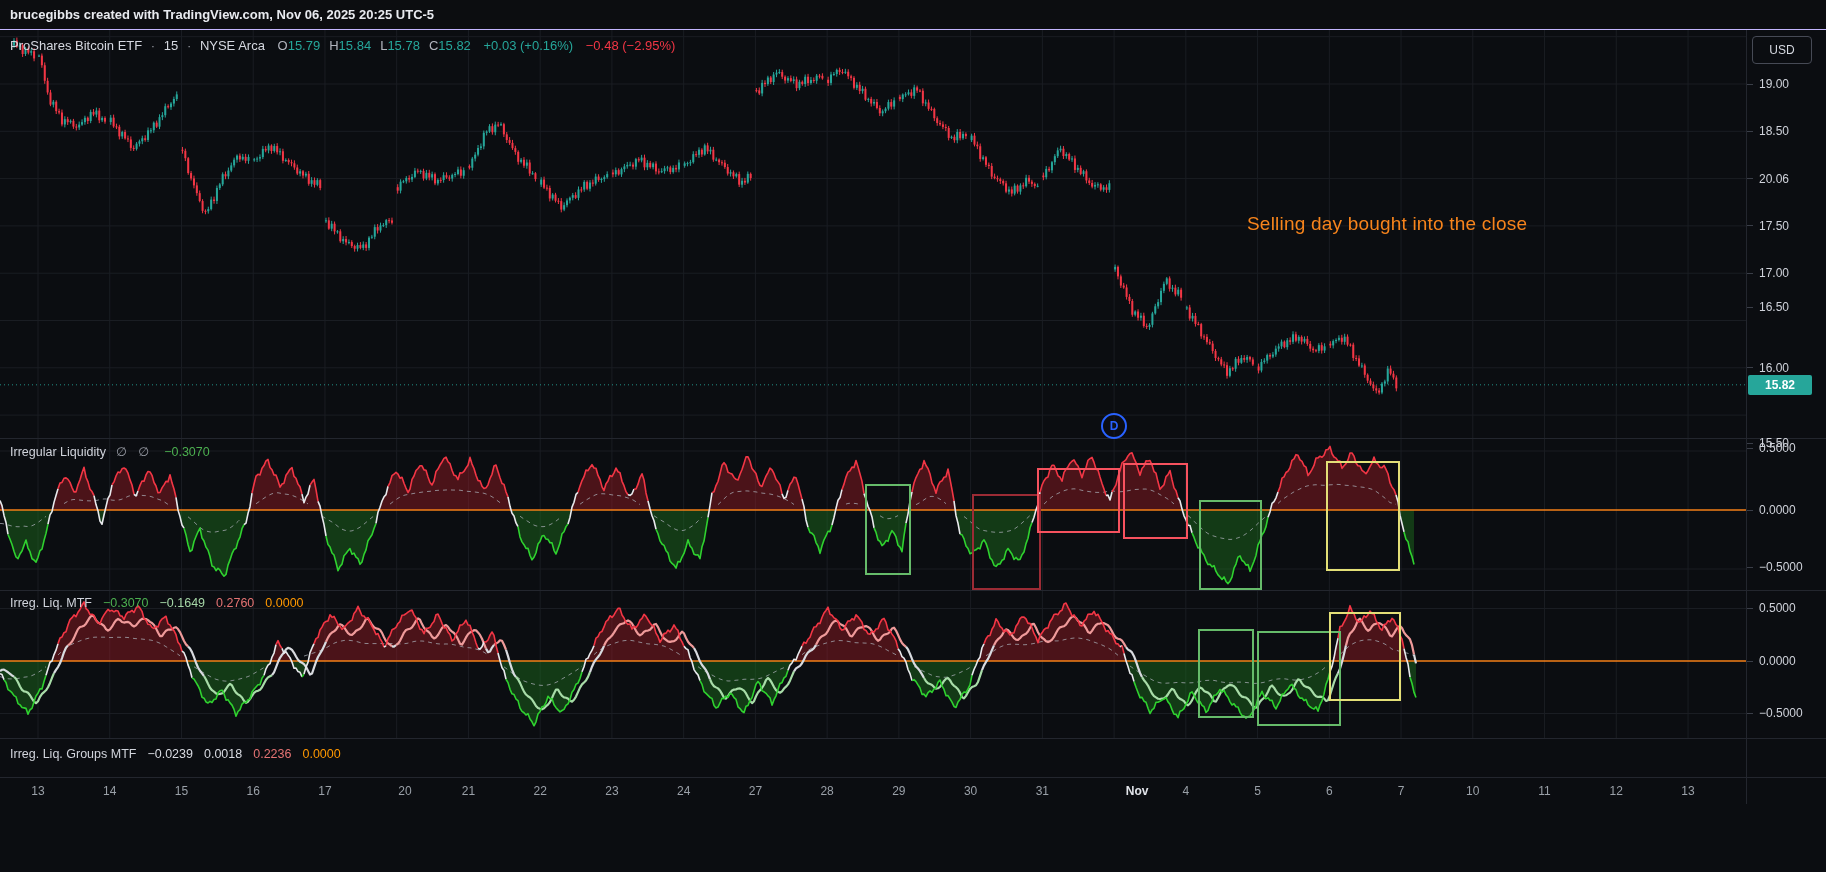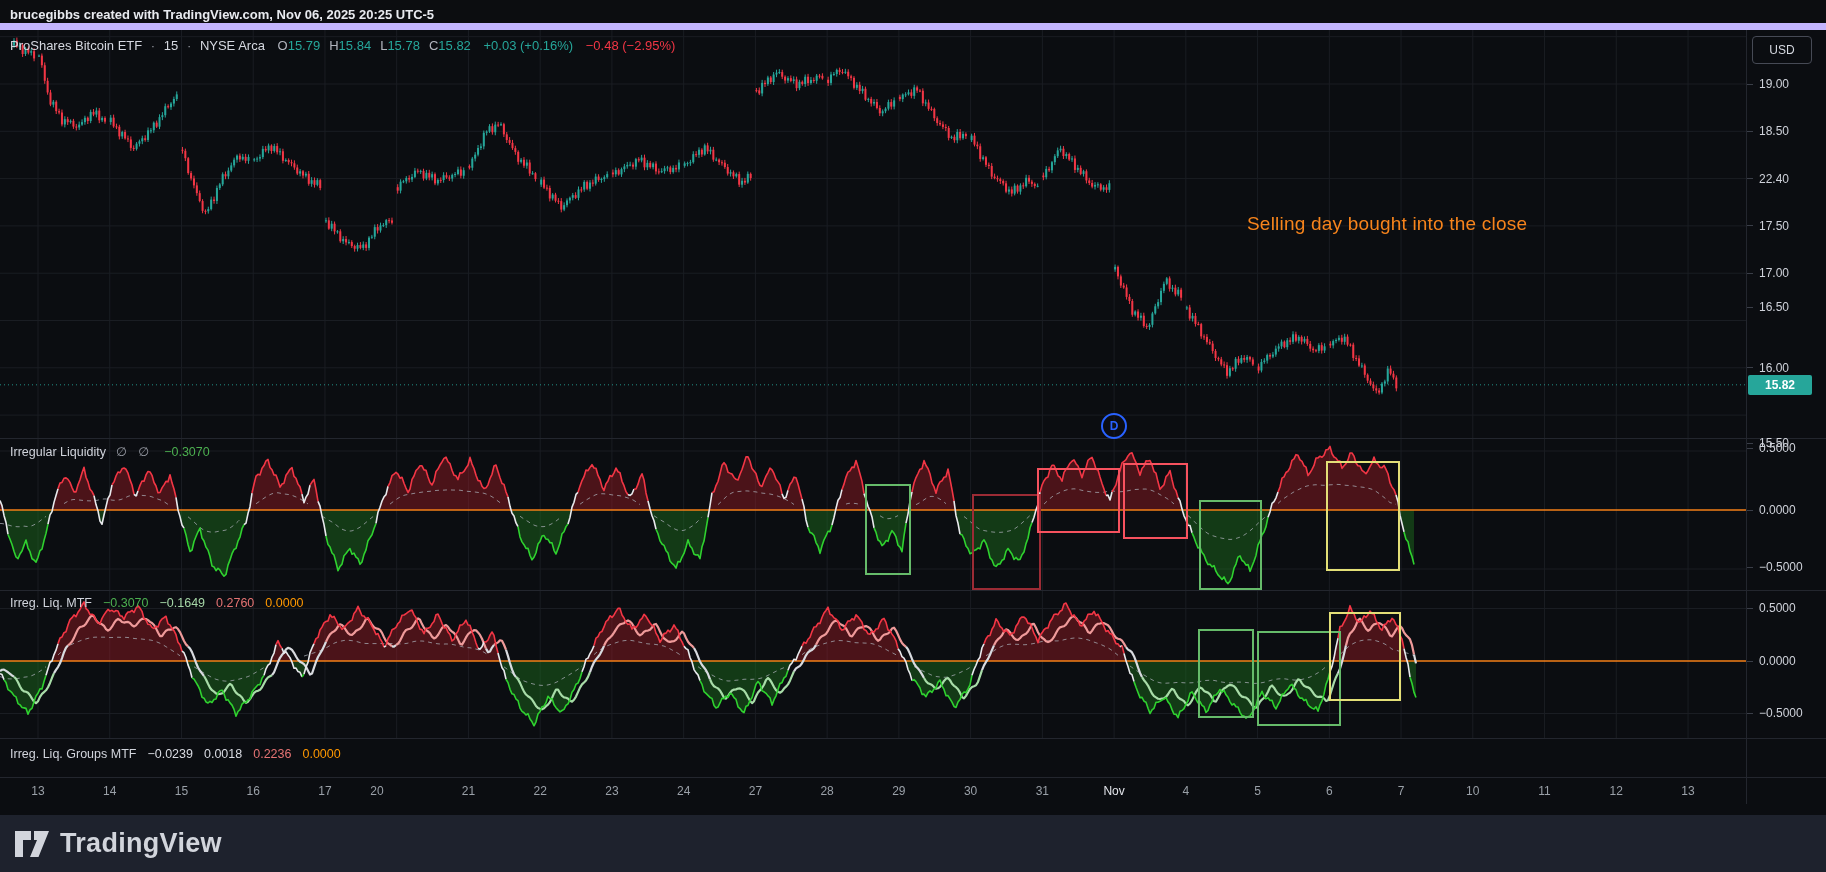--- a/index.html
+++ b/index.html
@@ -1,39 +1,39 @@
 <!DOCTYPE html>
 <html><head>
 <meta charset="utf-8">
 <style>
   html,body{margin:0;padding:0;background:#000;}
   .stage{position:relative;width:1826px;height:872px;background:#0b0d11;overflow:hidden;
          font-family:"Liberation Sans","DejaVu Sans",sans-serif;-webkit-font-smoothing:antialiased;}
   .topbar{position:absolute;left:0;top:0;width:100%;height:30px;background:#0c0d10;
-          border-bottom:7px solid #c4b5fd;color:#e8eaef;font-size:13px;font-weight:700;
+          border-bottom:1px solid #c4b5fd;color:#e8eaef;font-size:13px;font-weight:700;
           line-height:30px;padding-left:10px;box-sizing:border-box;z-index:40;}
   svg.pane{position:absolute;left:0;display:block;}
   #main-svg{top:30px;} #p1-svg{top:438px;} #p2-svg{top:590px;}
   .sep{position:absolute;left:0;width:1826px;height:1px;background:#23262e;z-index:20;}
   .axis-col{position:absolute;left:1746px;top:30px;width:80px;height:774px;border-left:1px solid #23262e;z-index:25;}
   .axis-label{position:absolute;left:0;display:flex;align-items:center;height:16px;color:#cfd2da;font-size:12px;}
   .axis-label .dash{width:6px;height:1px;background:#3a3e48;margin-right:6px;}
   .usd-btn{position:absolute;left:5px;top:6px;width:58px;height:26px;border:1px solid #464a55;border-radius:4px;
            color:#d5d8e0;font-size:12px;display:flex;align-items:center;justify-content:center;background:#0b0d11;}
   .price-badge{position:absolute;left:1px;width:64px;height:20px;border-radius:2px;display:flex;align-items:center;
            justify-content:center;font-size:12px;font-weight:700;color:#fff;}
   .title-row{position:absolute;left:10px;top:38px;z-index:30;font-size:13px;color:#d5d8e0;white-space:nowrap;}
   .title-row .dim{color:#9598a1;padding:0 5px;}
   .title-row .lab{color:#b2b5be;margin-left:9px;}
   .ind-row{position:absolute;left:10px;z-index:30;font-size:12.5px;color:#d1d4dc;white-space:nowrap;}
   .ind-row .args{color:#9598a1;margin-left:10px;letter-spacing:4px;}
   .ind-row .val{margin-left:11px;font-weight:400;}
   .time-axis{position:absolute;left:0;top:777px;width:1826px;height:27px;border-top:1px solid #23262e;z-index:25;}
   .time-label{position:absolute;top:0;height:27px;line-height:27px;font-size:12px;color:#9aa0a8;transform:translateX(-50%);}
-  .time-label.major{color:#e2e4ea;font-weight:400;}
+  .time-label.major{color:#e2e4ea;font-weight:700;margin-left:23px;}
   .annotation{position:absolute;z-index:35;font-size:19px;letter-spacing:0.2px;white-space:nowrap;}
   .d-marker{position:absolute;width:22px;height:22px;border-radius:50%;border:2px solid #2962ff;z-index:35;
             display:flex;align-items:center;justify-content:center;font-size:12px;font-weight:700;color:#2962ff;background:rgba(10,14,30,0.25);}
   .footer{position:absolute;left:0;top:815px;width:1826px;height:57px;background:#1e222d;z-index:40;
           display:flex;align-items:center;padding-left:14px;box-sizing:border-box;}
   .footer .brand{color:#d2d5dc;font-size:27px;font-weight:700;margin-left:10px;letter-spacing:0.3px;}
 </style>
 </head>
 <body>
 
@@ -1287,21 +1287,21 @@
   <div class="axis-label" style="top: 46px;">
         <span class="dash"></span>
         <span>19.00</span>
       </div>
       <div class="axis-label" style="top: 93.3px;">
         <span class="dash"></span>
         <span>18.50</span>
       </div>
       <div class="axis-label" style="top: 140.6px;">
         <span class="dash"></span>
-        <span>22.40</span>
+        <span>20.06</span>
       </div>
       <div class="axis-label" style="top: 187.9px; text-align: center;">
         <span class="dash"></span>
         <span>17.50</span>
       </div>
       <div class="axis-label" style="top: 235.2px;">
         <span class="dash"></span>
         <span>17.00</span>
       </div>
       <div class="axis-label" style="top: 269px;">
@@ -1341,42 +1341,35 @@
         <span>−0.5000</span>
       </div>
     </div>
 
   <div class="time-axis" id="time-axis">
       <span class="time-label" style="left: 38px;">13</span>
       <span class="time-label" style="left: 109.74px;">14</span>
       <span class="time-label" style="left: 181.48px;">15</span>
       <span class="time-label" style="left: 253.22px;">16</span>
       <span class="time-label" style="left: 324.96px;">17</span>
-      <span class="time-label" style="left: 377px;">20</span>
+      <span class="time-label" style="left: 405px;">20</span>
       <span class="time-label" style="left: 468.44px;">21</span>
       <span class="time-label" style="left: 540.18px;">22</span>
       <span class="time-label" style="left: 611.92px;">23</span>
       <span class="time-label" style="left: 683.66px;">24</span>
       <span class="time-label" style="left: 755.4px;">27</span>
       <span class="time-label" style="left: 827.14px;">28</span>
       <span class="time-label" style="left: 898.88px;">29</span>
       <span class="time-label" style="left: 970.62px;">30</span>
       <span class="time-label" style="left: 1042.36px;">31</span>
       <span class="time-label major" style="left: 1114.1px;">Nov</span>
       <span class="time-label" style="left: 1185.84px;">4</span>
       <span class="time-label" style="left: 1257.58px;">5</span>
       <span class="time-label" style="left: 1329.32px;">6</span>
       <span class="time-label" style="left: 1401.06px;">7</span>
       <span class="time-label" style="left: 1472.8px;">10</span>
       <span class="time-label" style="left: 1544.54px;">11</span>
       <span class="time-label" style="left: 1616.28px;">12</span>
       <span class="time-label" style="left: 1688.02px;">13</span>
     </div>
 
-  <div class="footer">
-    <svg width="36" height="28" viewBox="0 0 36 28">
-      <path d="M1 1 h16 v9 h-8 v17 h-8 z" fill="#d2d5dc"></path>
-      <path d="M20 1 h15 l-10.5 26 h-8.5 l7-17 h-3 z" fill="#d2d5dc"></path>
-    </svg>
-    <span class="brand">TradingView</span>
-  </div>
 
 </div>
 
 </body></html>

